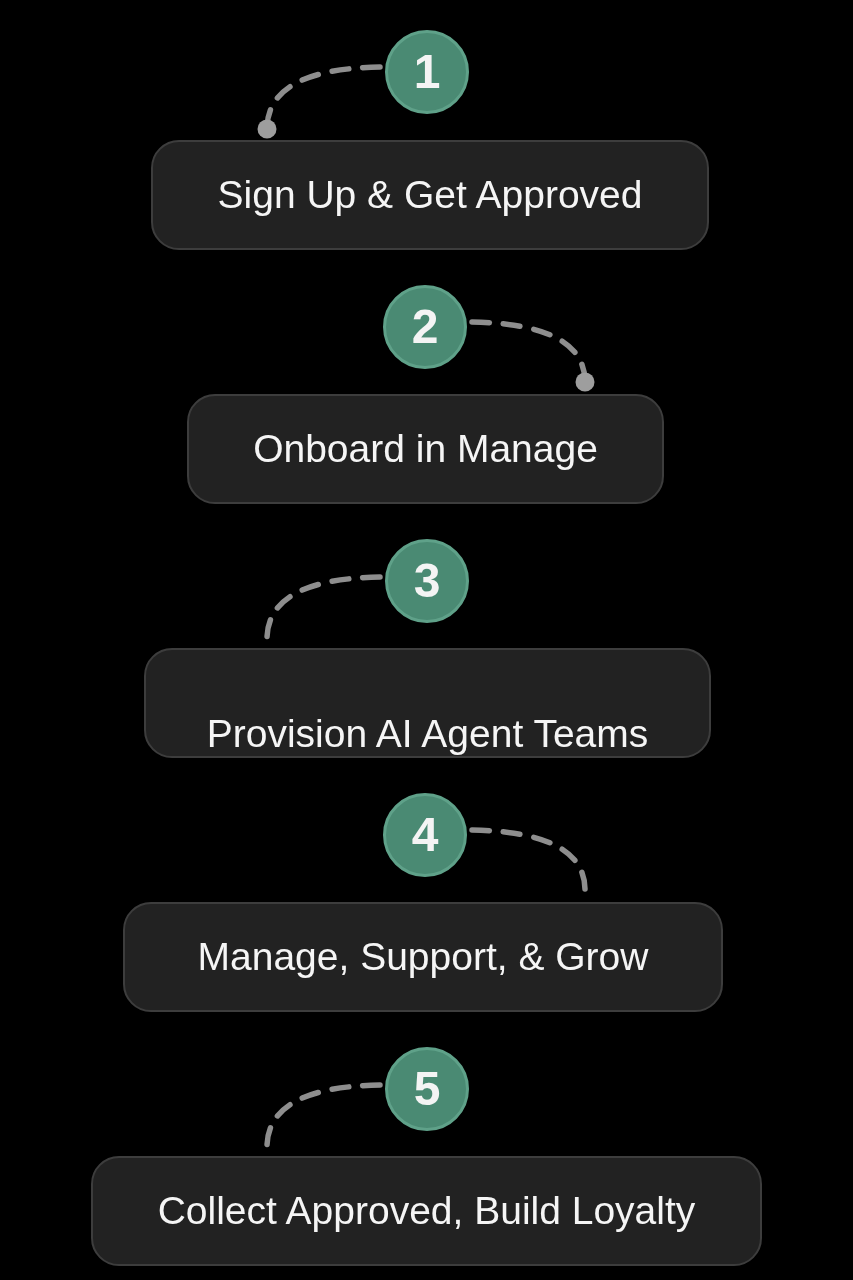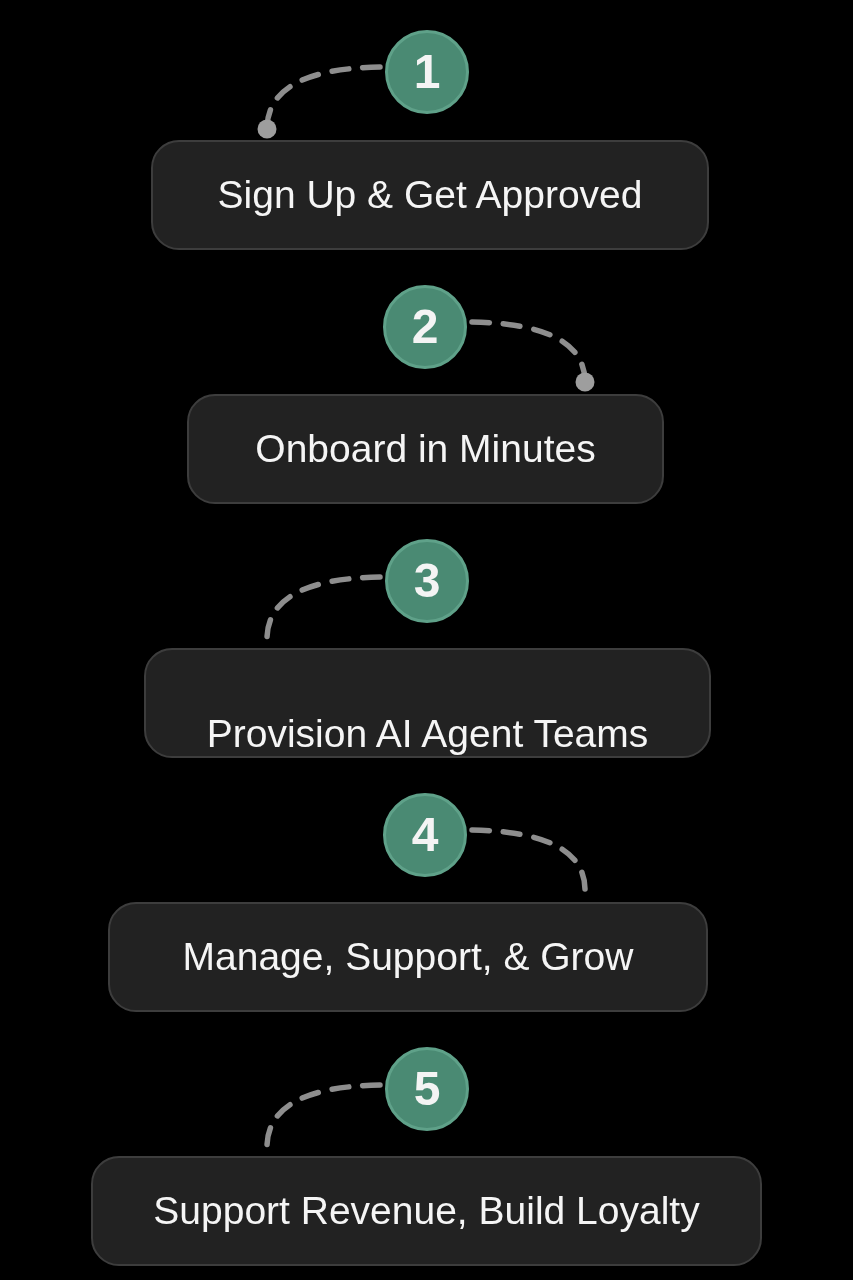--- a/index.html
+++ b/index.html
@@ -53,21 +53,21 @@
     justify-content: center;
     color: #f5f5f5;
     font-size: 39px;
     font-weight: 400;
     white-space: nowrap;
     z-index: 2;
   }
   .card-1 { left: 151px; top: 140px;  width: 558px; }
   .card-2 { left: 187px; top: 394px;  width: 477px; }
   .card-3 { left: 144px; top: 648px;  width: 567px; align-items: flex-end; }
-  .card-4 { left: 108px; top: 902px;  width: 600px; }
+  .card-4 { left: 123px; top: 902px;  width: 600px; }
   .card-5 { left: 91px;  top: 1156px; width: 671px; }
 
   
   .connector {
     position: absolute;
     width: 140px;
     height: 90px;
     z-index: 1;
     overflow: visible;
   }
@@ -106,21 +106,21 @@
   </div>
 
   <svg class="connector conn-2" viewBox="0 0 140 90" aria-hidden="true">
     <path d="M 14 12 Q 127 14 127 72"></path>
     <circle cx="127" cy="72" r="9.5"></circle>
   </svg>
   <div class="badge badge-2">
     <span>2</span>
   </div>
   <div class="card card-2">
-    <span>Onboard in Minutes</span>
+    <span>Onboard in Manage</span>
   </div>
 
   <svg class="connector conn-3" viewBox="0 0 140 90" aria-hidden="true">
     <path d="M 125 13 Q 12 15 12 75"></path>
   </svg>
   <div class="badge badge-3">
     <span>3</span>
   </div>
   <div class="card card-3">
     <span>Provision AI Agent Teams</span>
@@ -136,16 +136,16 @@
     <span>Manage, Support, &amp; Grow</span>
   </div>
 
   <svg class="connector conn-5" viewBox="0 0 140 90" aria-hidden="true">
     <path d="M 125 13 Q 12 15 12 75"></path>
   </svg>
   <div class="badge badge-5">
     <span>5</span>
   </div>
   <div class="card card-5">
-    <span>Support Revenue, Build Loyalty</span>
+    <span>Collect Approved, Build Loyalty</span>
   </div>
 
 </div>
 
 </body></html>

